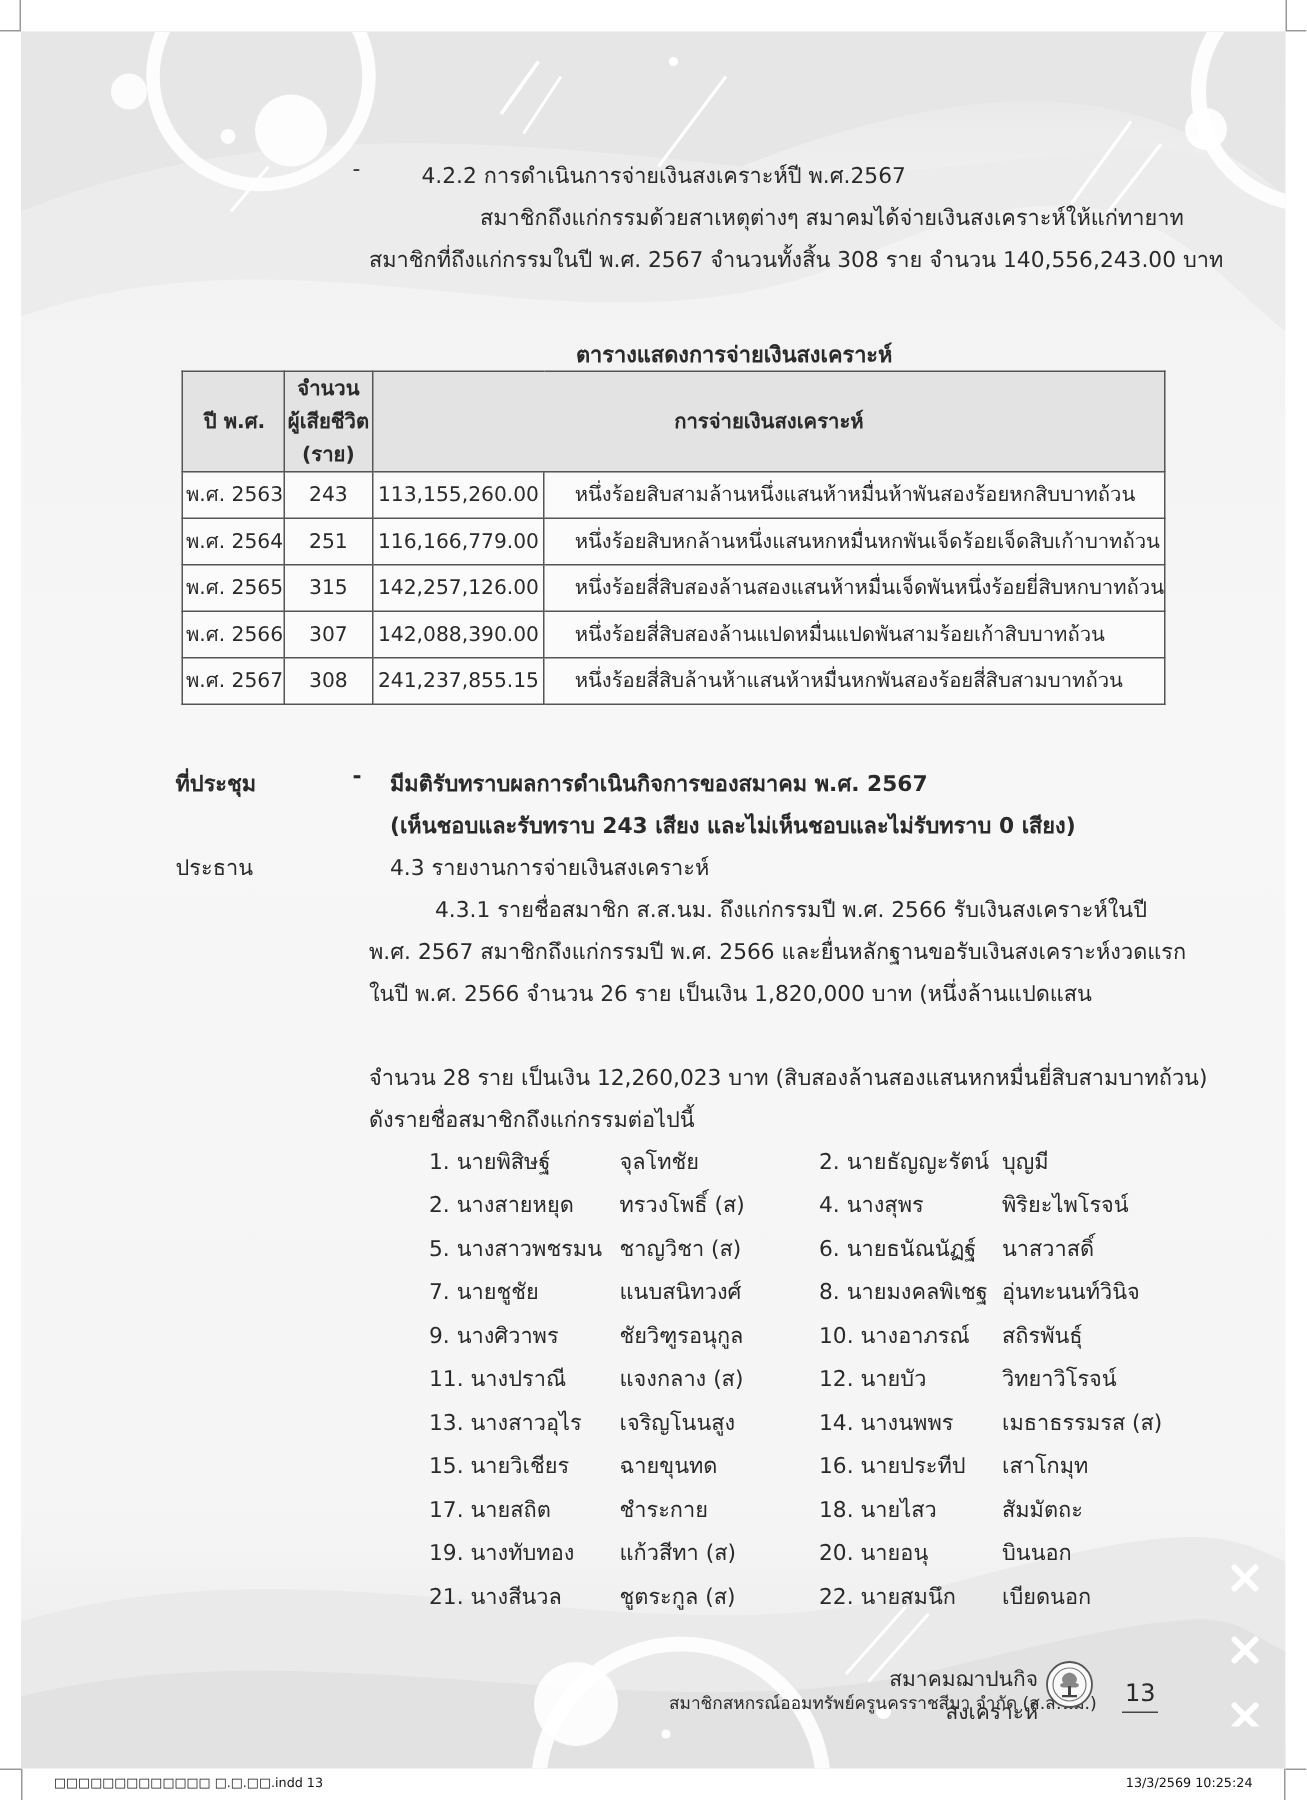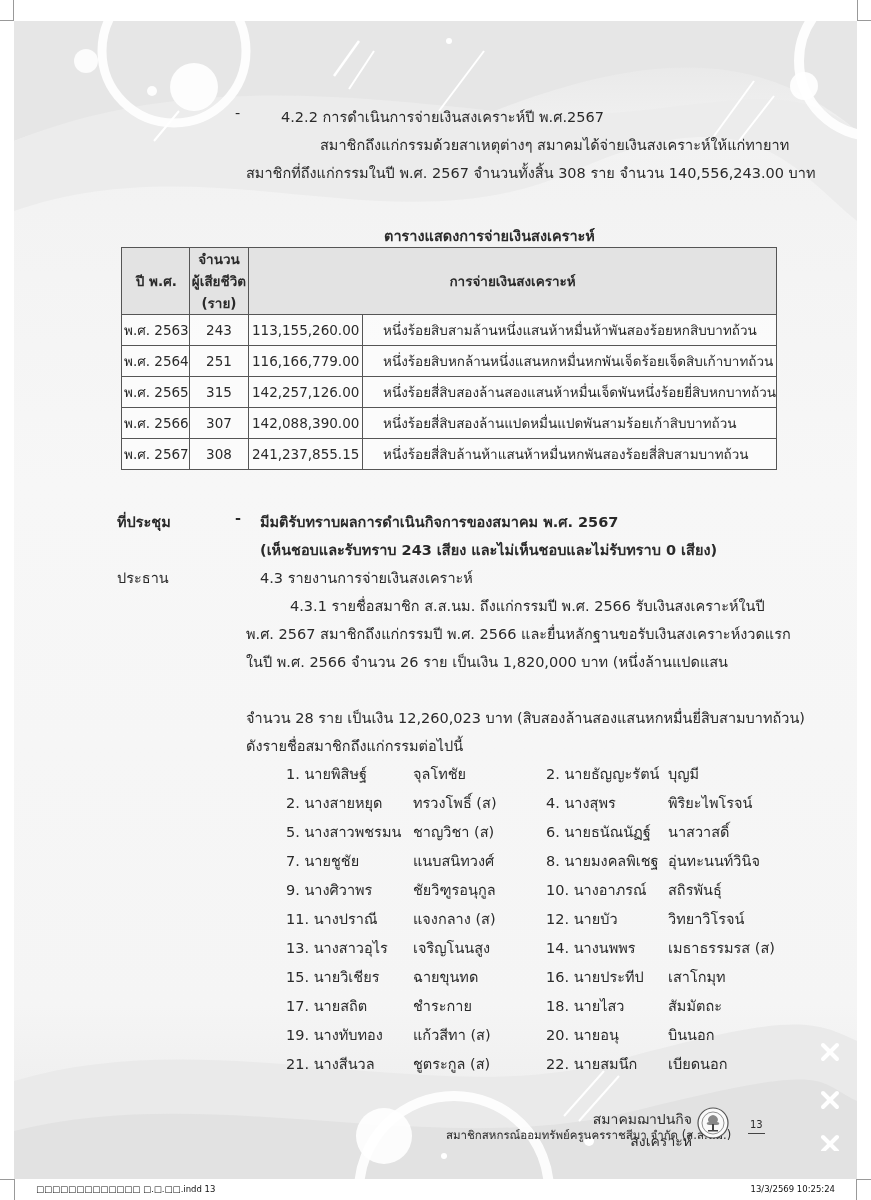--- a/index.html
+++ b/index.html
@@ -39,21 +39,21 @@
   .c-year { width: 63px; padding-left: 2px; text-align: left; }
   .c-count { width: 66px; text-align: center; }
   .c-amount { width: 116px; text-align: center; }
   .c-words { padding-left: 20px; text-align: left; }
   .name-row { position: absolute; white-space: nowrap; height: 29px; }
   .nm { position: absolute; top: 0; }
 
   .footer-org1 { position: absolute; left: 558px; top: 1087px; font-size: 14px; text-align: right; width: 120px; }
   .footer-org2 { position: absolute; left: 432px; top: 1105px; font-size: 11.5px; white-space: nowrap; }
   .logo { position: absolute; left: 683px; top: 1086px; width: 32px; height: 32px; }
-  .page-num { position: absolute; left: 734px; top: 1098px; font-size: 10px; border-bottom: 1px solid #444; padding: 0 2px 3px; }
+  .page-num { position: absolute; left: 734px; top: 1098px; font-size: 16px; border-bottom: 1px solid #444; padding: 0 2px 3px; }
 
   .slug-left { position: absolute; left: 36px; top: 1184px; font-size: 8.5px; color: #111; white-space: nowrap; }
   .slug-right { position: absolute; right: 36px; top: 1184px; font-size: 8.5px; color: #111; white-space: nowrap; }
 </style>
 </head>
 <body>
 
 <div class="crop-mark-tl"></div>
 <div class="crop-mark-tr"></div>
 <div class="crop-mark-l2"></div>

